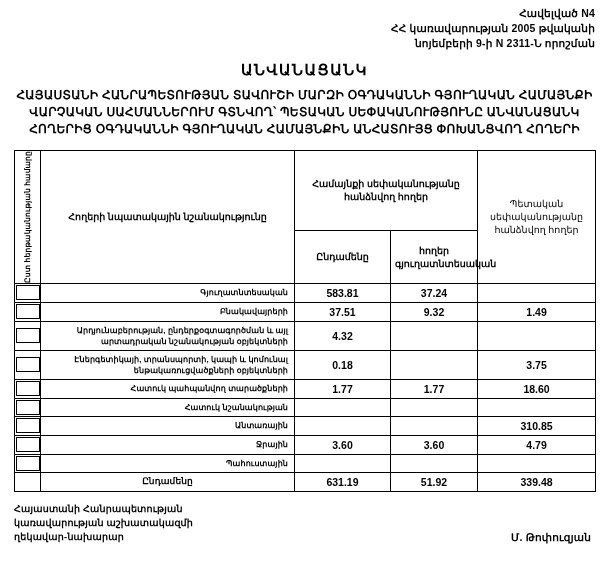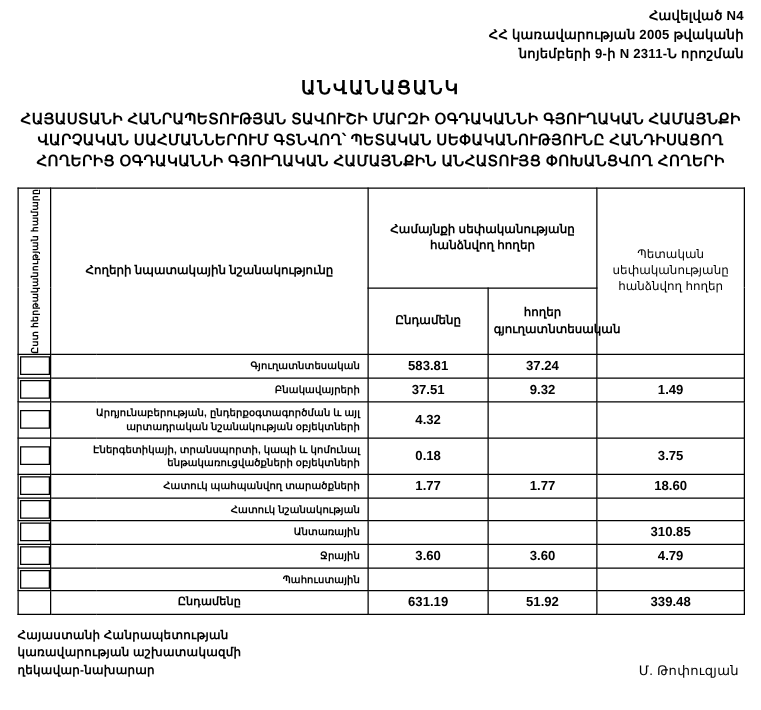--- a/index.html
+++ b/index.html
@@ -136,39 +136,39 @@
     font-weight: bold;
     line-height: 14px;
     position: relative;
     letter-spacing: 0.2px;
   }
   .footer .sign {
     position: absolute;
     right: 4px;
     bottom: 0;
     font-size: 10.5px;
-    font-weight: normal;
+    font-weight: bold;
   }
 </style>
 </head>
 <body>
 
 <div class="page">
 
   <div class="hdr">
     <div>Հավելված N4</div>
     <div>ՀՀ կառավարության 2005 թվականի</div>
     <div>նոյեմբերի 9-ի N 2311-Ն որոշման</div>
   </div>
 
   <div class="doc-title">ԱՆՎԱՆԱՑԱՆԿ</div>
 
   <div class="subtitle">
     <div>ՀԱՅԱՍՏԱՆԻ ՀԱՆՐԱՊԵՏՈՒԹՅԱՆ ՏԱՎՈՒՇԻ ՄԱՐԶԻ ՕԳԴԱԿԱՆՆԻ ԳՅՈՒՂԱԿԱՆ ՀԱՄԱՅՆՔԻ</div>
-    <div>ՎԱՐՉԱԿԱՆ ՍԱՀՄԱՆՆԵՐՈՒՄ ԳՏՆՎՈՂ՝ ՊԵՏԱԿԱՆ ՍԵՓԱԿԱՆՈՒԹՅՈՒՆԸ ՀԱՆԴԻՍԱՑՈՂ</div>
+    <div>ՎԱՐՉԱԿԱՆ ՍԱՀՄԱՆՆԵՐՈՒՄ ԳՏՆՎՈՂ՝ ՊԵՏԱԿԱՆ ՍԵՓԱԿԱՆՈՒԹՅՈՒՆԸ ԱՆՎԱՆԱՑԱՆԿ</div>
     <div>ՀՈՂԵՐԻՑ  ՕԳԴԱԿԱՆՆԻ ԳՅՈՒՂԱԿԱՆ ՀԱՄԱՅՆՔԻՆ ԱՆՀԱՏՈՒՅՑ  ՓՈԽԱՆՑՎՈՂ ՀՈՂԵՐԻ</div>
   </div>
 
   <table class="main">
     <colgroup>
       <col style="width:26px">
       <col style="width:36px">
       <col style="width:218px">
       <col style="width:96px">
       <col style="width:87px">

